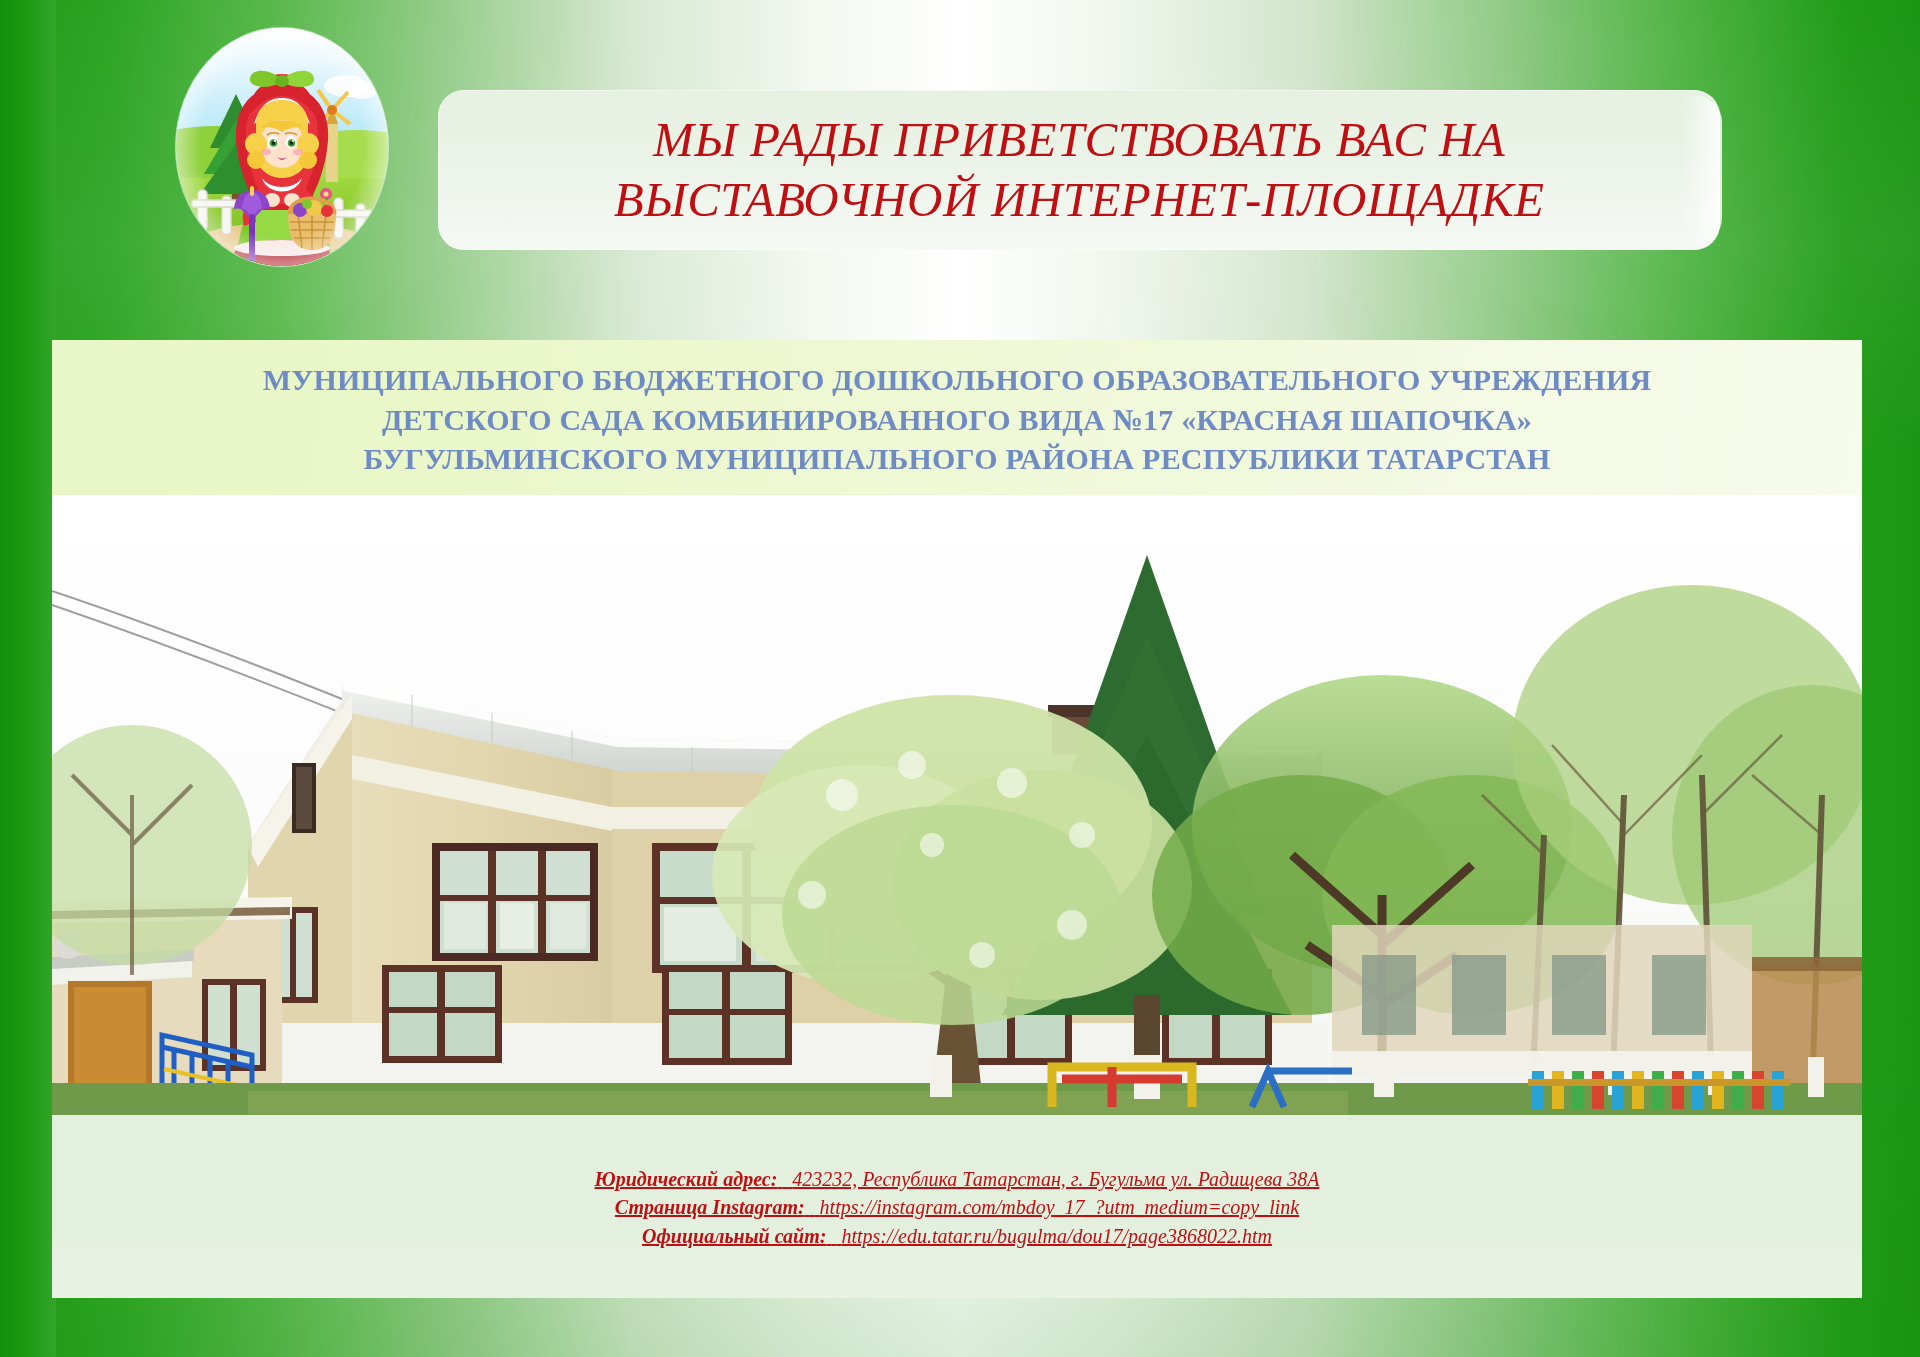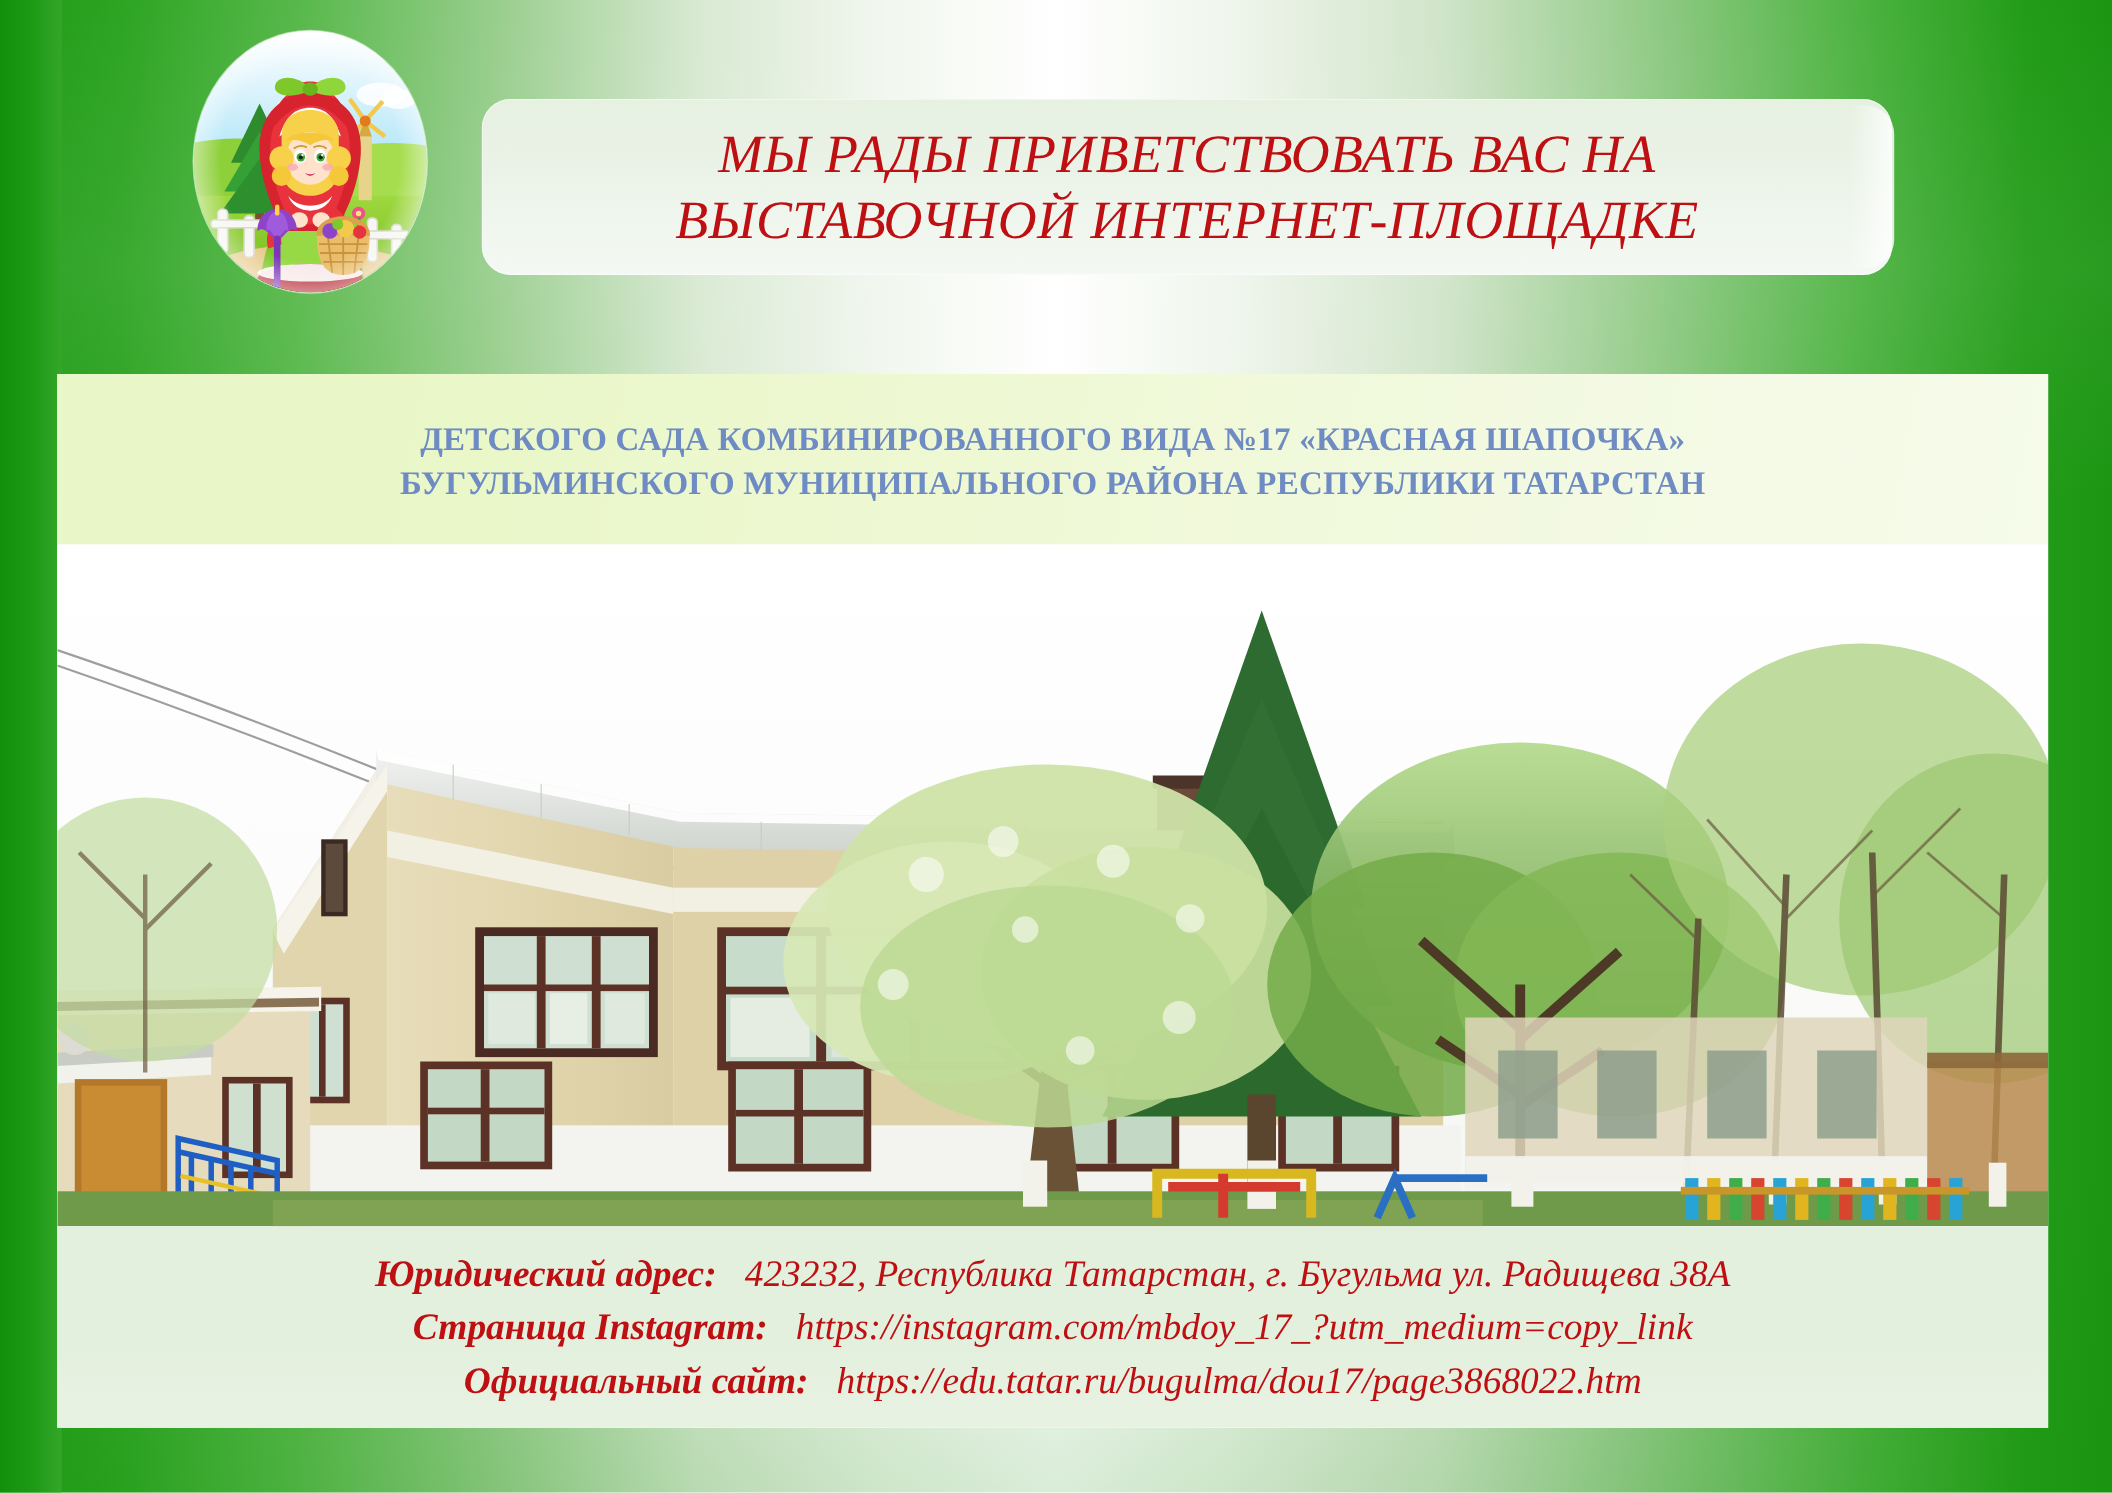--- a/index.html
+++ b/index.html
@@ -161,26 +161,27 @@
     height: 183px;
     background: linear-gradient(180deg,#e3f0dd 0%, #e4f0de 60%, #e8f2e3 100%);
     display: flex;
     flex-direction: column;
     align-items: center;
     justify-content: center;
     padding-top: 2px;
     box-sizing: border-box;
   }
   .contact-line {
-    font-size: 34px;
+    font-size: 20px;
     line-height: 1.42;
     color: #BE0F12;
     font-style: italic;
     text-align: right;
     white-space: nowrap;
+    text-decoration: underline;
   }
   .contact-line .lbl {
     font-weight: 700;
     font-style: italic;
   }
   .contact-line .val {
     font-weight: 400;
     font-style: italic;
   }
 </style>
@@ -349,20 +350,21 @@
   </div>
 
   <div class="title-card">
     <div class="title-text">МЫ РАДЫ ПРИВЕТСТВОВАТЬ ВАС НА
 ВЫСТАВОЧНОЙ ИНТЕРНЕТ-ПЛОЩАДКЕ</div>
   </div>
 
   <div class="content-panel">
 
     <div class="name-banner">
+      <div class="name-line">МУНИЦИПАЛЬНОГО БЮДЖЕТНОГО ДОШКОЛЬНОГО ОБРАЗОВАТЕЛЬНОГО УЧРЕЖДЕНИЯ</div>
       <div class="name-line">ДЕТСКОГО САДА  КОМБИНИРОВАННОГО ВИДА №17  «КРАСНАЯ ШАПОЧКА»</div>
       <div class="name-line">БУГУЛЬМИНСКОГО МУНИЦИПАЛЬНОГО РАЙОНА РЕСПУБЛИКИ ТАТАРСТАН</div>
     </div>
 
     <div class="photo-area">
       <svg class="photo-svg" viewBox="0 0 1810 620" preserveAspectRatio="none">
         <defs>
           <linearGradient id="skyPhoto" x1="0" y1="0" x2="0" y2="1">
             <stop offset="0" stop-color="#ffffff"></stop>
             <stop offset="0.55" stop-color="#fbfcfb"></stop>

